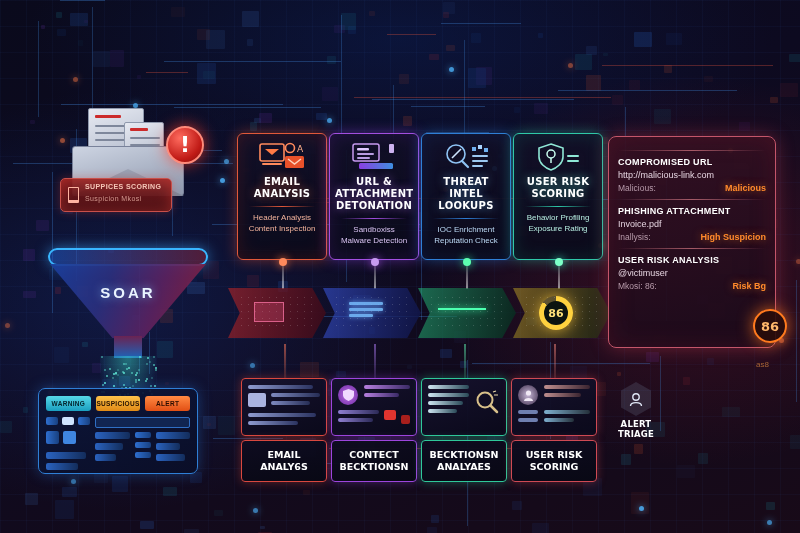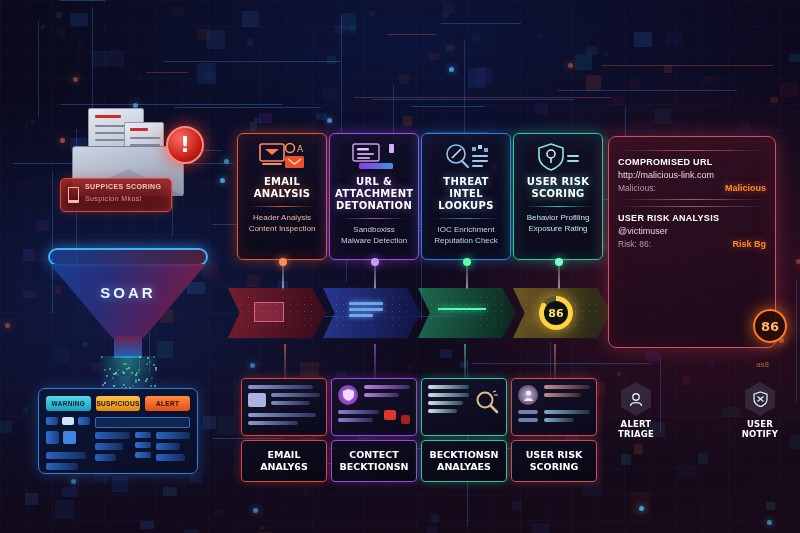--- a/index.html
+++ b/index.html
@@ -827,27 +827,35 @@
     <div>
       <div class="inc-h">COMPROMISED URL</div>
       <div class="inc-v">http://malicious-link.com</div>
       <div class="inc-row">
         <span class="inc-k">Malicious:</span>
         <span class="inc-s">Malicious</span>
       </div>
     </div>
     <div class="inc-rule"></div>
 
+    <div>
+      <div class="inc-h">PHISHING ATTACHMENT</div>
+      <div class="inc-v">Invoice.pdf</div>
+      <div class="inc-row">
+        <span class="inc-k">Inallysis:</span>
+        <span class="inc-s">High Suspicion</span>
+      </div>
+    </div>
     <div class="inc-rule"></div>
 
     <div>
       <div class="inc-h">USER RISK ANALYSIS</div>
       <div class="inc-v">@victimuser</div>
       <div class="inc-row">
-        <span class="inc-k">Risk: 86:</span>
+        <span class="inc-k">Mkosi: 86:</span>
         <span class="inc-s">Risk Bg</span>
       </div>
     </div>
 
     <div class="risk-badge">86</div>
     <div class="risk-sub">as8</div>
   </div>
 
   <div class="screen sc-1">
     <div class="panel">
@@ -956,26 +964,15 @@
           <circle cx="7" cy="5" r="3.2" fill="none" stroke="#dfe6f5" stroke-width="1.4"></circle>
           <path d="M1.5 14 C1.5 9.5 12.5 9.5 12.5 14" fill="none" stroke="#dfe6f5" stroke-width="1.4"></path>
         </svg>
       </div>
       <div class="act-label">
         <span>ALERT</span><br><span>TRIAGE</span>
       </div>
     </div>
 
 
-    <div class="act">
-      <div class="hex hex-n">
-        <svg width="15" height="16" viewBox="0 0 15 16">
-          <path d="M7.5 1 L14 3.2 V8 C14 12 10.5 14.6 7.5 15.6 C4.5 14.6 1 12 1 8 V3.2 Z" fill="none" stroke="#dfe6f5" stroke-width="1.3"></path>
-          <path d="M4.5 5.5 L10.5 10.5 M10.5 5.5 L4.5 10.5" stroke="#dfe6f5" stroke-width="1.3"></path>
-        </svg>
-      </div>
-      <div class="act-label">
-        <span>USER</span><br><span>NOTIFY</span>
-      </div>
-    </div>
   </div>
 
 </div>
 
 </body></html>

